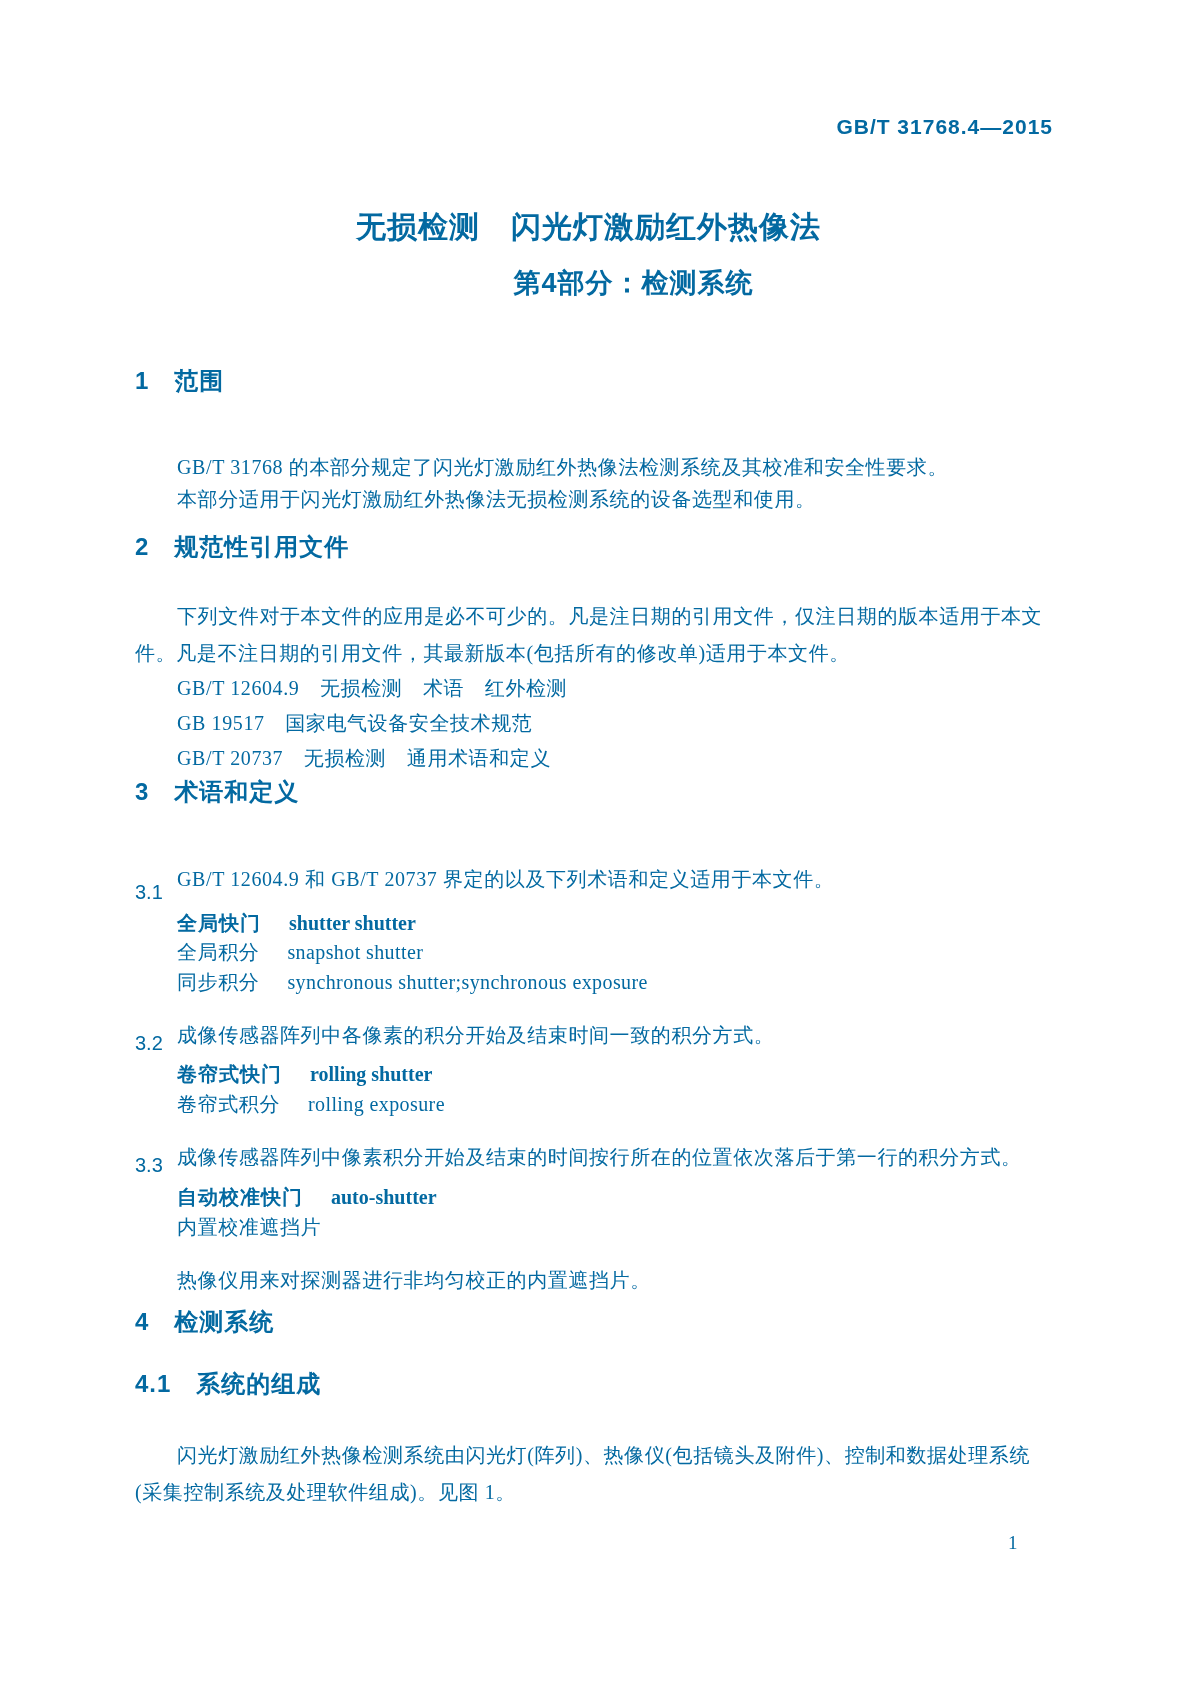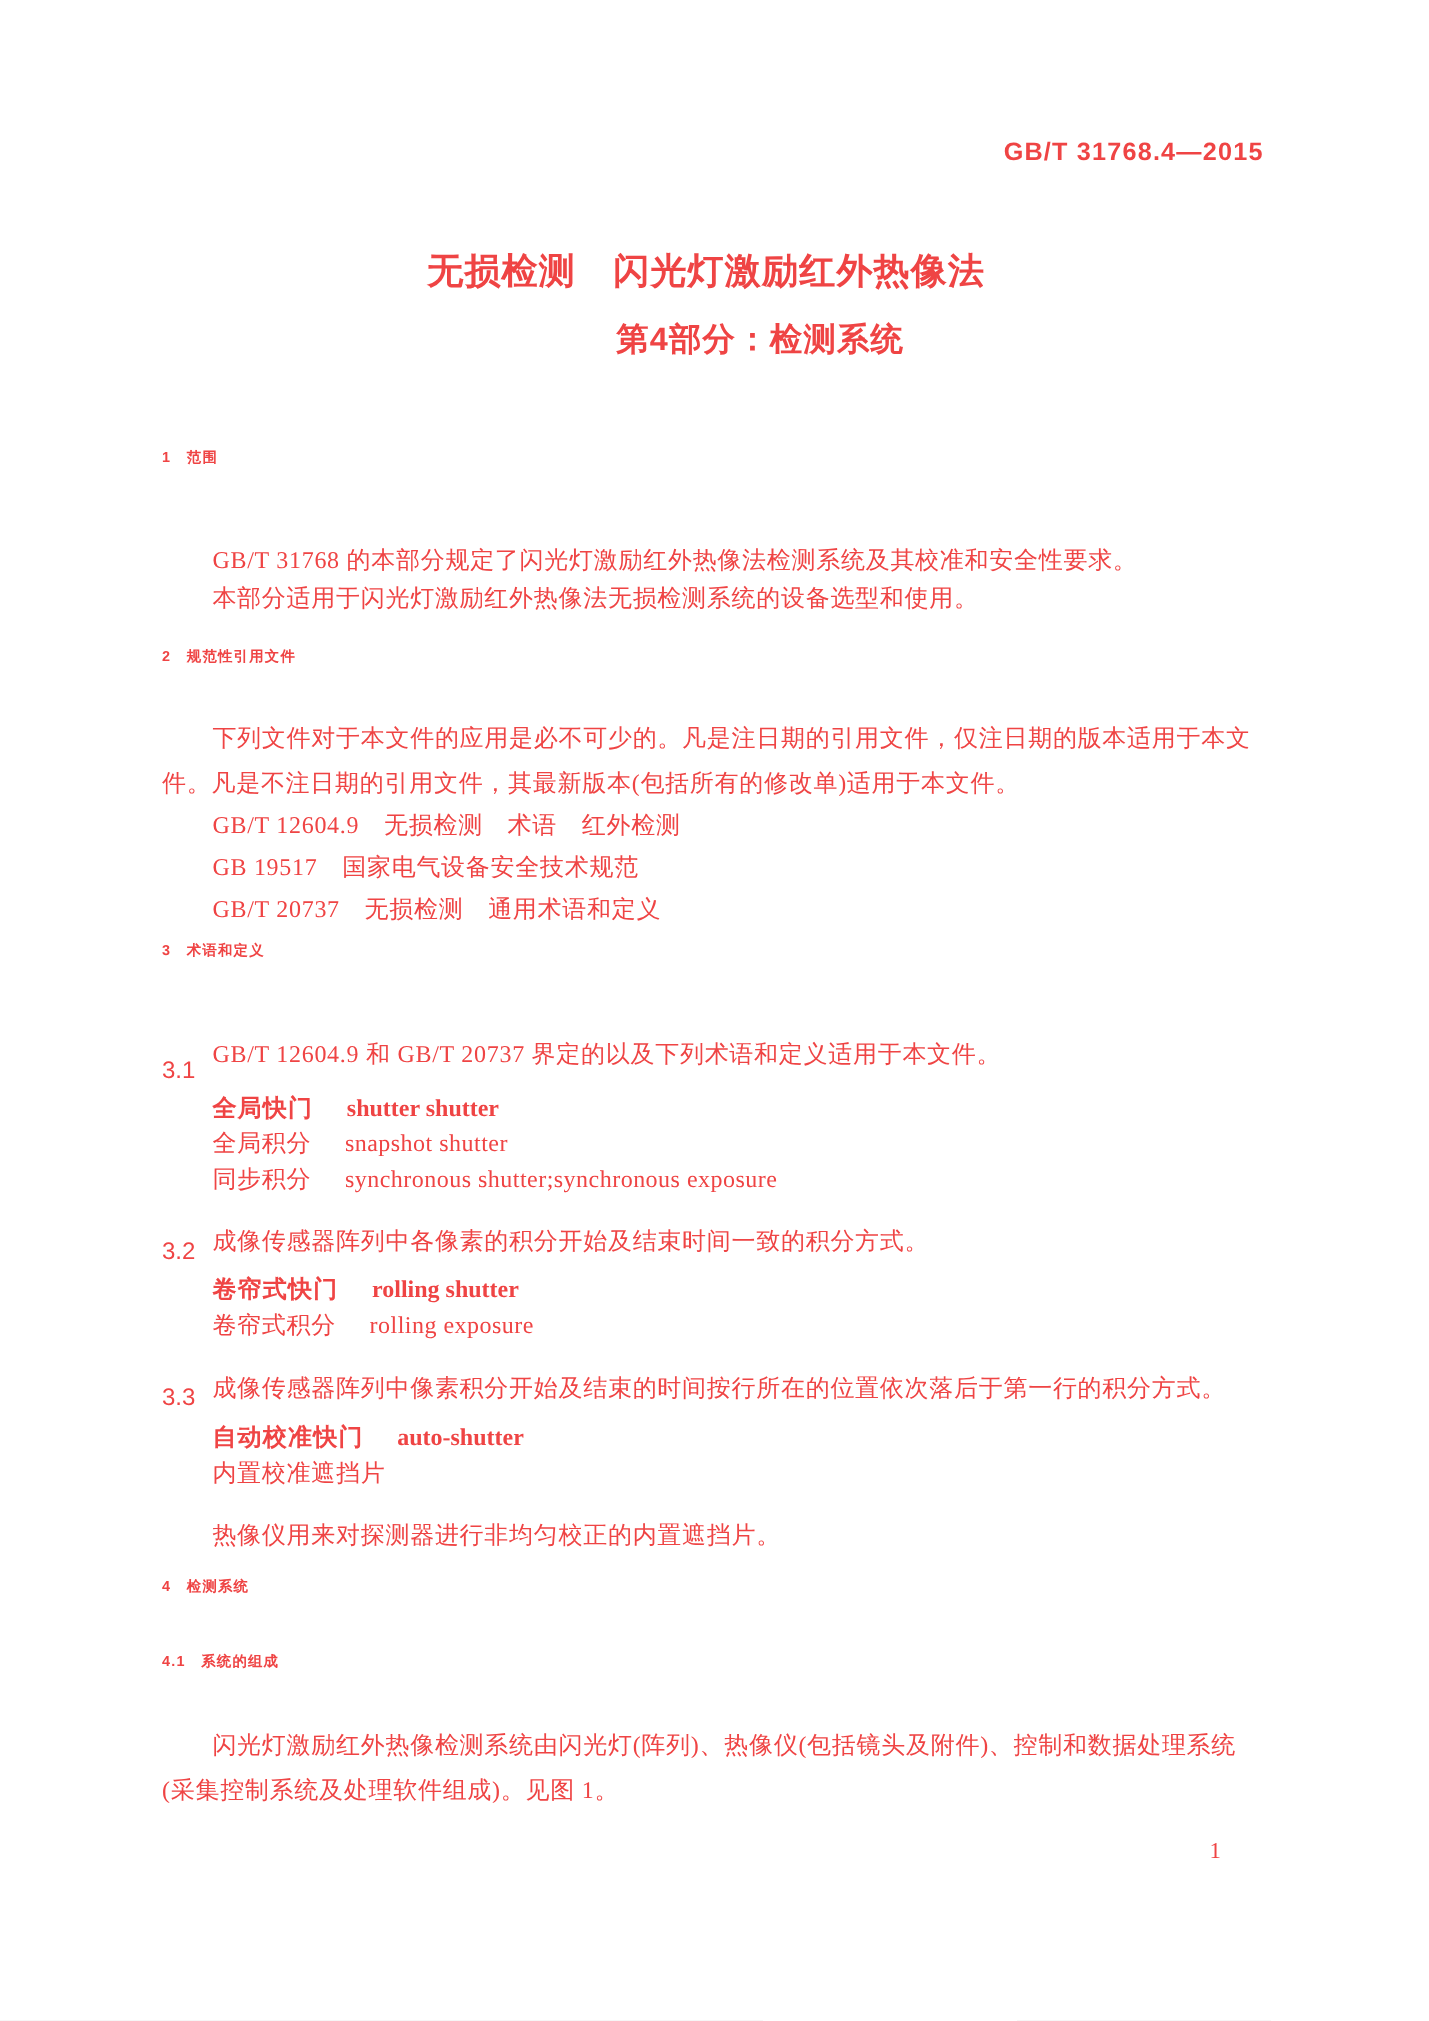--- a/index.html
+++ b/index.html
@@ -2,29 +2,29 @@
 <html><head>
 <meta charset="utf-8">
 <style>
   html,body{margin:0;padding:0;background:#e8e8e8;}
   .page{
     position:relative;
     width:1191px;height:1684px;
     background:#ffffff;
     margin:0 auto;
     overflow:hidden;
-    color:#ef4444;
+    color:#0369a1;
     font-family:"Liberation Serif","DejaVu Serif",serif;
   }
   .abs{position:absolute;white-space:nowrap;}
   
   .hd{
     font-family:"Liberation Sans","DejaVu Sans",sans-serif;
     font-weight:700;
-    font-size:12px;line-height:24px;
+    font-size:24px;line-height:24px;
     letter-spacing:1px;
   }
   .num{
     font-family:"Liberation Sans","DejaVu Sans",sans-serif;
     font-weight:400;
     font-size:20px;line-height:24px;
   }
   .body{font-size:20px;line-height:24px;letter-spacing:0.6px;margin-top:24px;}
   .left-margin{left:135px;}
   .indent{left:177px;}

